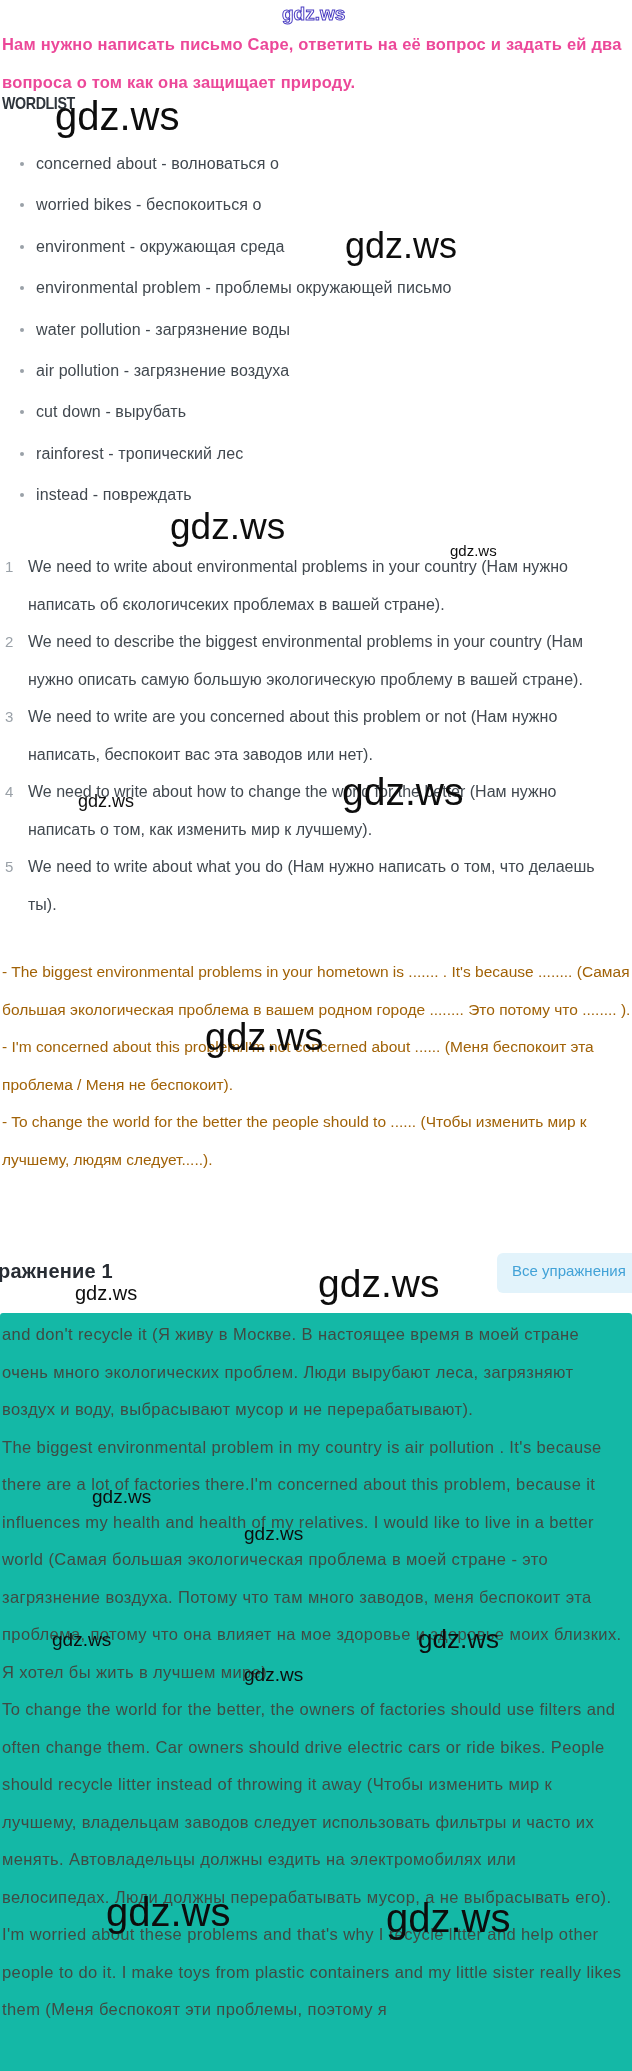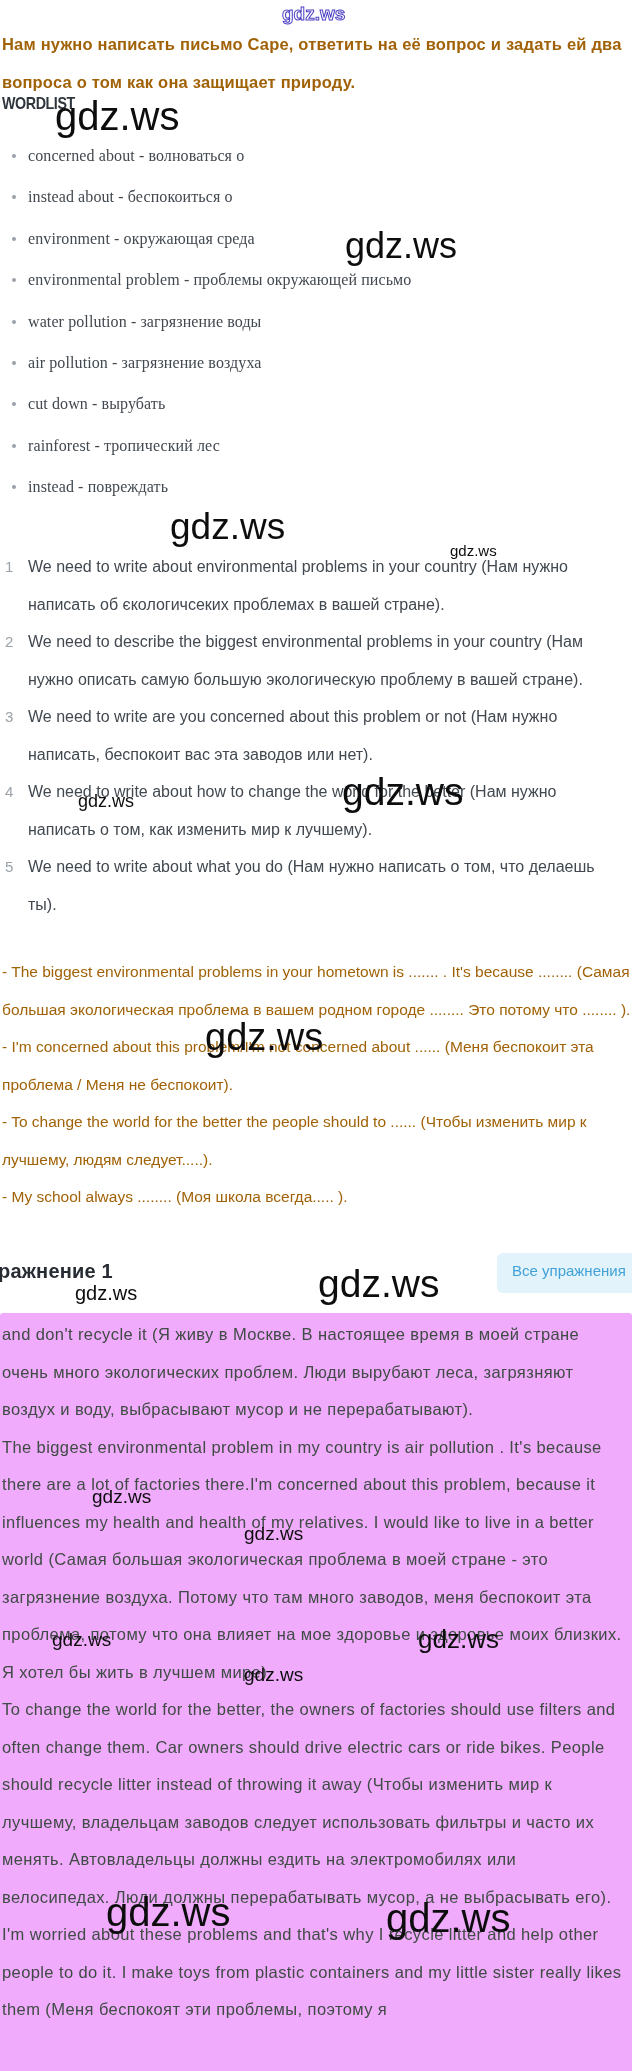--- a/index.html
+++ b/index.html
@@ -25,33 +25,33 @@
     -webkit-text-stroke:1px #4a3dc2;
     font-weight:bold;
   }
 
   
   .intro{
     position:absolute;top:26px;left:2px;width:622px;
     margin:0;
     font-size:16.5px;font-weight:bold;line-height:37.5px;
     letter-spacing:.2px;
-    color:#a16207;
+    color:#ec4899;
   }
   .wordlist-label{
     position:absolute;top:94px;left:2px;
     font-size:17px;font-weight:bold;color:#2f353c;
     letter-spacing:-.5px;
     transform:scaleX(.84);transform-origin:left top;
   }
 
   
   .wordlist{
-    position:absolute;top:146px;left:0;margin:0;padding:0;
-    list-style:none;width:620px;font-family:Liberation Serif, serif;
+    position:absolute;top:146px;left:0;margin:8px;padding:0;
+    list-style:none;width:620px;
   }
   .wordlist li{
     position:relative;height:41.4px;padding-left:28px;
     font-size:16px;line-height:20px;color:#41484f;
     letter-spacing:.1px;
   }
   .wordlist li::before{
     content:"";position:absolute;left:12px;top:8px;
     width:4px;height:4px;border-radius:50%;background:#9aa1a8;
   }
@@ -86,21 +86,21 @@
     position:absolute;top:1253px;left:497px;width:180px;height:40px;
     background:#e2f3fb;border-radius:6px;
     box-sizing:border-box;padding:9px 0 0 15px;
     font-size:15px;color:#42a2d7;
     cursor:pointer;white-space:nowrap;overflow:hidden;
   }
 
   
   .answer-block{
     position:absolute;top:1313px;left:0;width:632px;height:758px;
-    background:#f0abfc;border-radius:3px 3px 0 0;
+    background:#14b8a6;border-radius:3px 3px 0 0;
     box-sizing:border-box;padding:3px 4px 0 2px;
     overflow:hidden;
   }
   .answer-block p{
     margin:0;width:622px;
     font-size:16.5px;line-height:37.5px;letter-spacing:.4px;
     color:#3f4b44;
   }
 </style>
 </head>
@@ -124,21 +124,21 @@
   <span class="wm" style="left:418px;top:1626px;font-size:26px">gdz.ws</span>
   <span class="wm" style="left:244px;top:1665px;font-size:19px">gdz.ws</span>
   <span class="wm" style="left:106px;top:1892px;font-size:40px">gdz.ws</span>
   <span class="wm" style="left:386px;top:1898px;font-size:40px">gdz.ws</span>
 
   <p class="intro">Нам нужно написать письмо Саре, ответить на её вопрос и задать ей два вопроса о том как она защищает природу.</p>
   <div class="wordlist-label">WORDLIST</div>
 
   <ul class="wordlist">
     <li>concerned about - волноваться о</li>
-    <li>instead about - беспокоиться о</li>
+    <li>worried bikes - беспокоиться о</li>
     <li>environment - окружающая среда</li>
     <li>environmental problem - проблемы окружающей письмо</li>
     <li>water pollution - загрязнение воды</li>
     <li>air pollution - загрязнение воздуха</li>
     <li>cut down - вырубать</li>
     <li>rainforest - тропический лес</li>
     <li>instead - повреждать</li>
   </ul>
 
   <ol class="tasks">
@@ -161,21 +161,20 @@
     <li>
       <span class="num">5</span>
       <span>We need to write about what you do (Нам нужно написать о том, что делаешь ты).</span>
     </li>
   </ol>
 
   <div class="prompts">
     <p>- The biggest environmental problems in your hometown is ....... . It's because ........ (Самая большая экологическая проблема в вашем родном городе ........ Это потому что ........ ).</p>
     <p>- I'm concerned about this problem/I'm not concerned about ...... (Меня беспокоит эта проблема / Меня не беспокоит).</p>
     <p>- To change the world for the better the people should to ...... (Чтобы изменить мир к лучшему, людям следует.....).</p>
-    <p>- My school always ........ (Моя школа всегда..... ).</p>
   </div>
 
   <div class="exercise-heading">ражнение 1</div>
   <div class="all-exercises-btn">Все упражнения</div>
 
   <div class="answer-block">
     <p>and don't recycle it (Я живу в Москве. В настоящее время в моей стране очень много экологических проблем. Люди вырубают леса, загрязняют воздух и воду, выбрасывают мусор и не перерабатывают).</p>
     <p>The biggest environmental problem in my country is air pollution . It's because there are a lot of factories there.I'm concerned about this problem, because it influences my health and health of my relatives. I would like to live in a better world (Самая большая экологическая проблема в моей стране - это загрязнение воздуха. Потому что там много заводов, меня беспокоит эта проблема, потому что она влияет на мое здоровье и здоровье моих близких. Я хотел бы жить в лучшем мире).</p>
     <p>To change the world for the better, the owners of factories should use filters and often change them. Car owners should drive electric cars or ride bikes. People should recycle litter instead of throwing it away (Чтобы изменить мир к лучшему, владельцам заводов следует использовать фильтры и часто их менять. Автовладельцы должны ездить на электромобилях или велосипедах. Люди должны перерабатывать мусор, а не выбрасывать его).</p>
     <p>I'm worried about these problems and that's why I recycle litter and help other people to do it. I make toys from plastic containers and my little sister really likes them (Меня беспокоят эти проблемы, поэтому я</p>

